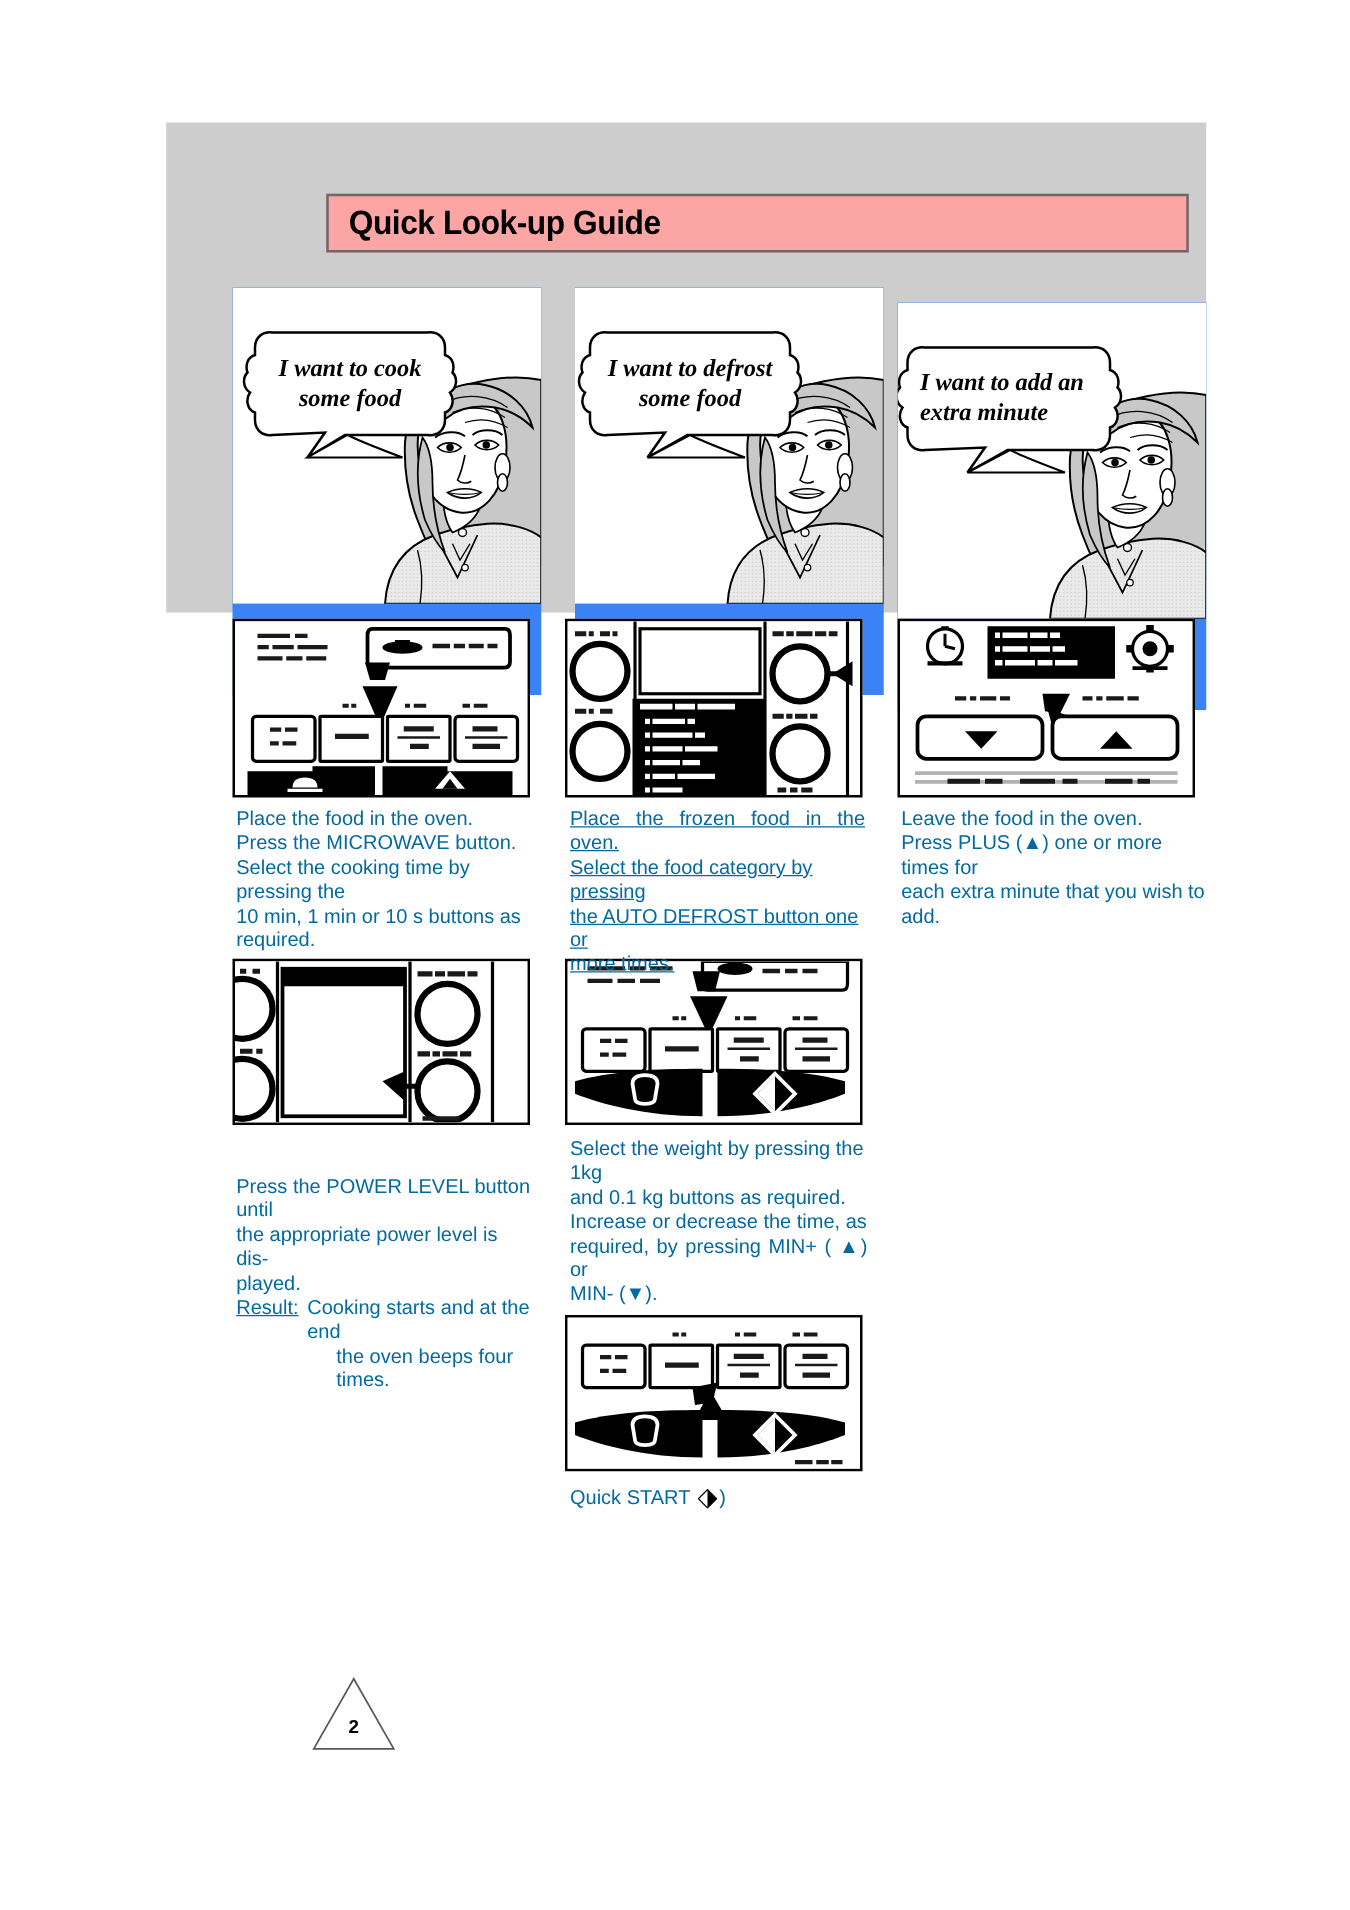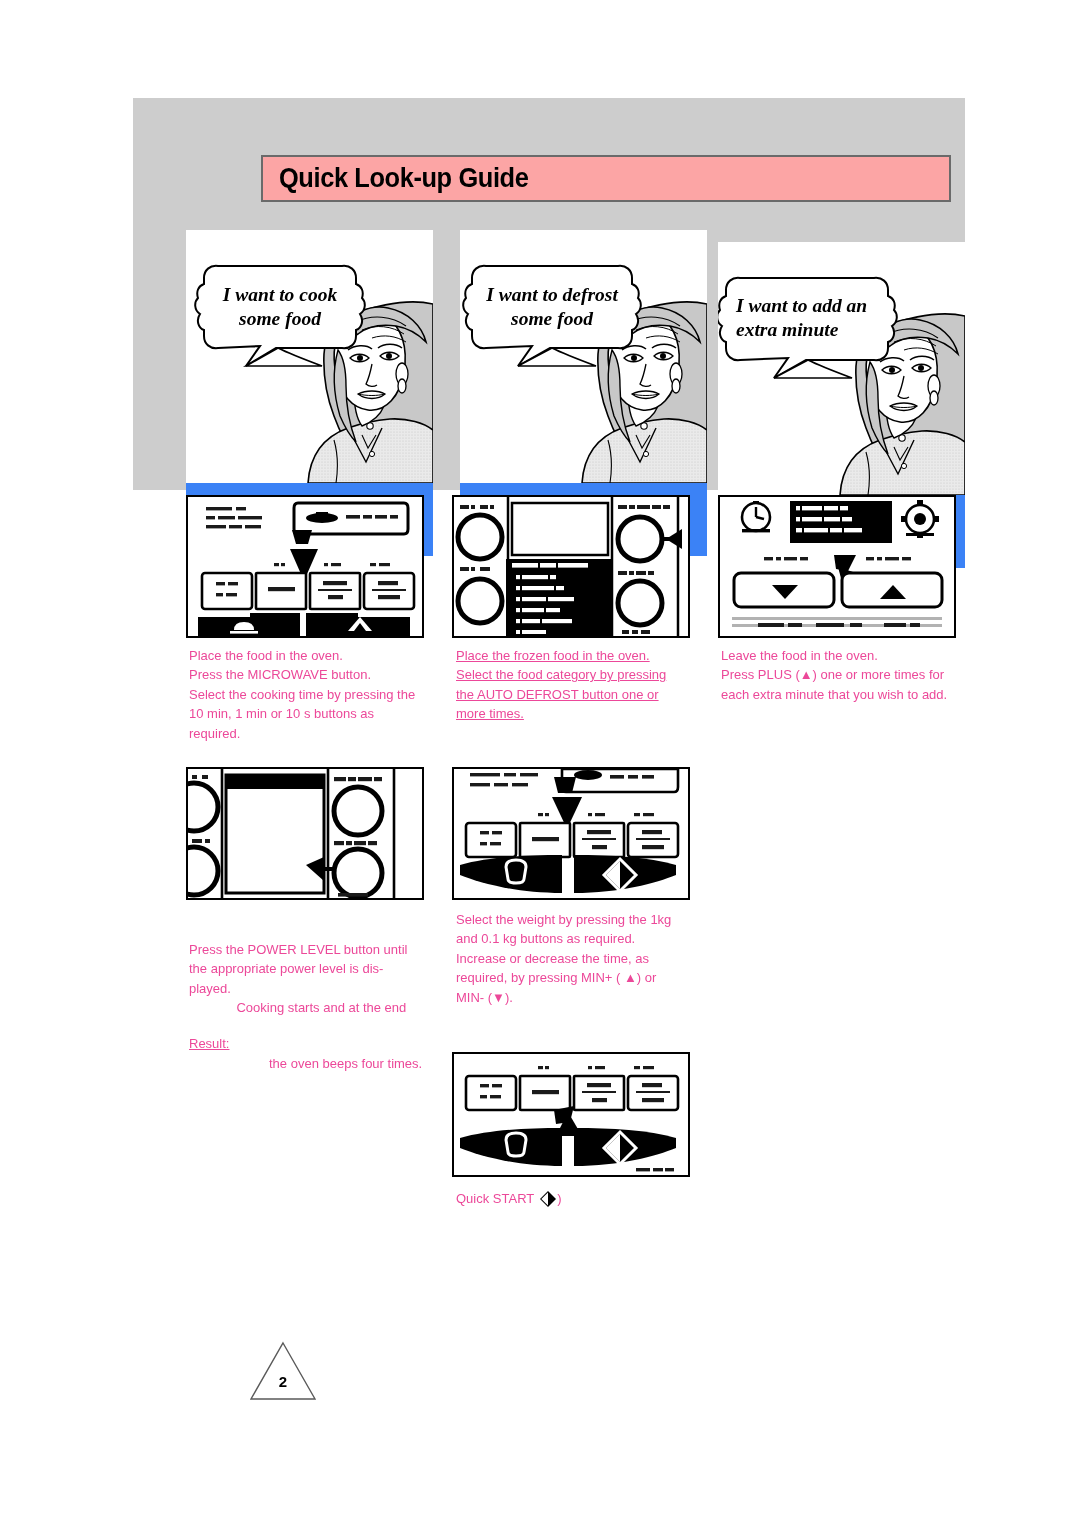--- a/index.html
+++ b/index.html
@@ -75,36 +75,35 @@
   #cp-1 { left: 186px; top: 495px; width: 238px; height: 143px; }
   #cp-2 { left: 452px; top: 495px; width: 238px; height: 143px; }
   #cp-3 { left: 718px; top: 495px; width: 238px; height: 143px; }
   #cp-4 { left: 186px; top: 767px; width: 238px; height: 133px; }
   #cp-5 { left: 452px; top: 767px; width: 238px; height: 133px; }
   #cp-6 { left: 452px; top: 1052px; width: 238px; height: 125px; }
 
   
   .instr {
     position: absolute;
-    font-size: 13px;
+    font-size: 16px;
     line-height: 19.4px;
-    color: #ec4899;
+    color: #0369a1;
     letter-spacing: 0px;
   }
   .instr p { margin: 0; }
   .instr .just { text-align: justify; }
   .instr .result-row {
     display: flex;
     align-items: flex-start;
   }
   .instr .result-label {
     text-decoration: underline;
     white-space: nowrap;
     margin-right: 7px;
-    margin-top: 36px;
   }
 
   #txt-1 { left: 189px; top: 646px; width: 240px; }
   #txt-2 { left: 456px; top: 646px; width: 236px; text-decoration: underline; }
   #txt-3 { left: 721px; top: 646px; width: 243px; }
   #txt-4 { left: 189px; top: 940px; width: 239px; }
   #txt-5 { left: 456px; top: 910px; width: 238px; }
   #txt-6 { left: 456px; top: 1189px; width: 238px; }
 
   .start-line {

